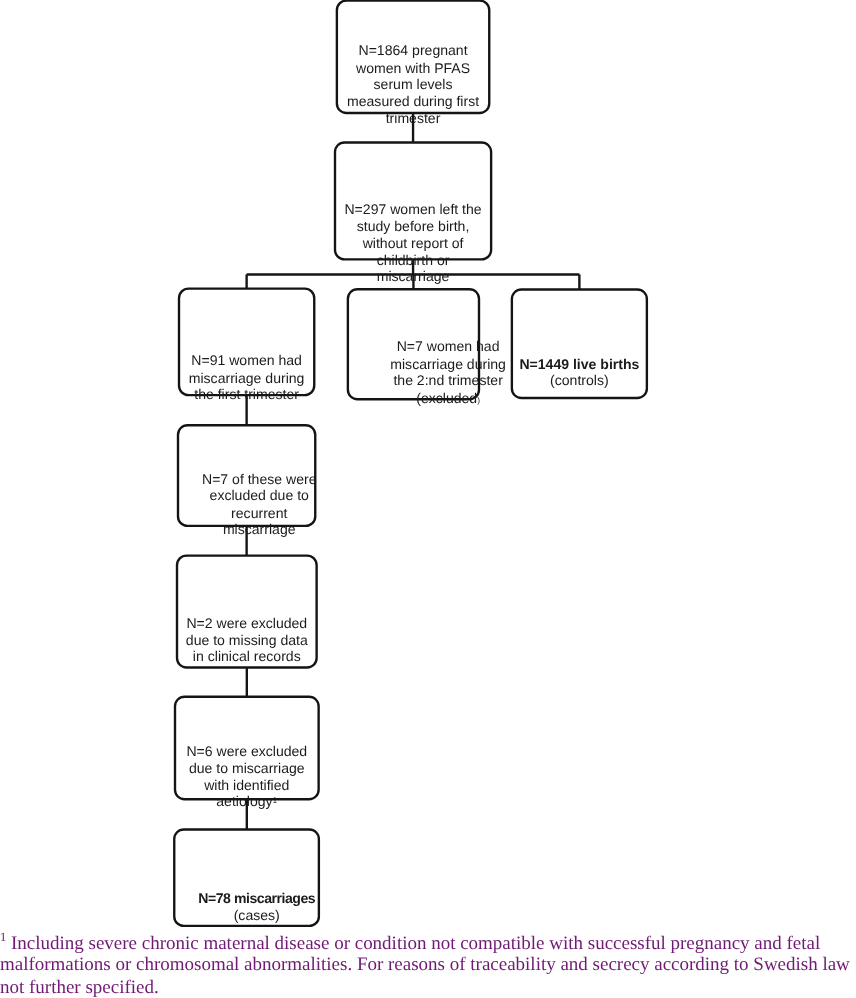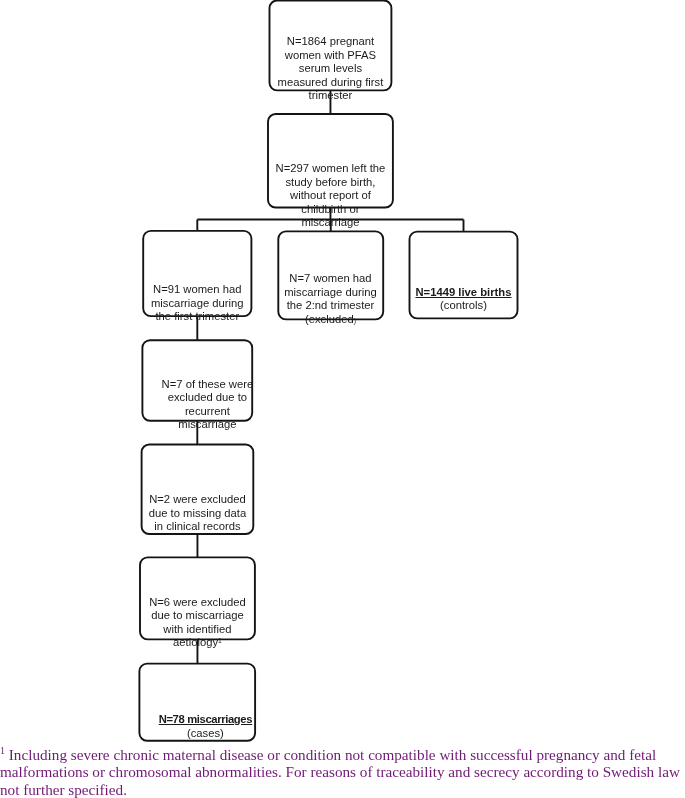--- a/index.html
+++ b/index.html
@@ -18,21 +18,21 @@
     text-align:center;
   }
   .boxtext .txt{
     font-size:11.25px;line-height:13.5px;
     font-family:"Liberation Sans", sans-serif;
     color:#1b1b1b;
     white-space:pre-line;
     display:block;
     position:relative;top:0.4px;margin-top:48px;
   }
-  .strong{font-weight:bold;text-decoration:underline;}
+  .strong{font-weight:bold;}
   .tight{letter-spacing:-0.37px;}
   .small-paren{font-size:0.60em;}
   sup{font-size:0.60em;vertical-align:2.9px;line-height:0;}
 
   #footnote{
     position:absolute;left:0px;top:745.65px;width:683px;
     font-family:"Liberation Serif", serif;
     font-size:15.2px;line-height:17.45px;
     color:#701a75;text-align:left;transform:translateZ(0);
   }
@@ -84,21 +84,21 @@
 childbirth or
 miscarriage</span>
   </div>
 
   <div class="boxtext" style="left:143.2px;top:230.9px;width:108.2px;height:96px;">
     <span class="txt">N=91 women had
 miscarriage during
 the first trimester</span>
   </div>
 
-  <div class="boxtext" style="left:267px;top:231.4px;width:127px;height:88.0px;">
+  <div class="boxtext" style="left:295px;top:231.4px;width:127px;height:88.0px;">
     <span class="txt"><span>N=7 women had
 miscarriage during
 the 2:nd trimester
 (excluded</span><span class="small-paren">)</span></span>
   </div>
 
   <div class="boxtext" style="left:409.5px;top:231.6px;width:108.0px;height:86.8px;">
     <span class="txt"><span class="strong">N=1449 live births</span><br><span>(controls)</span></span>
   </div>
 

